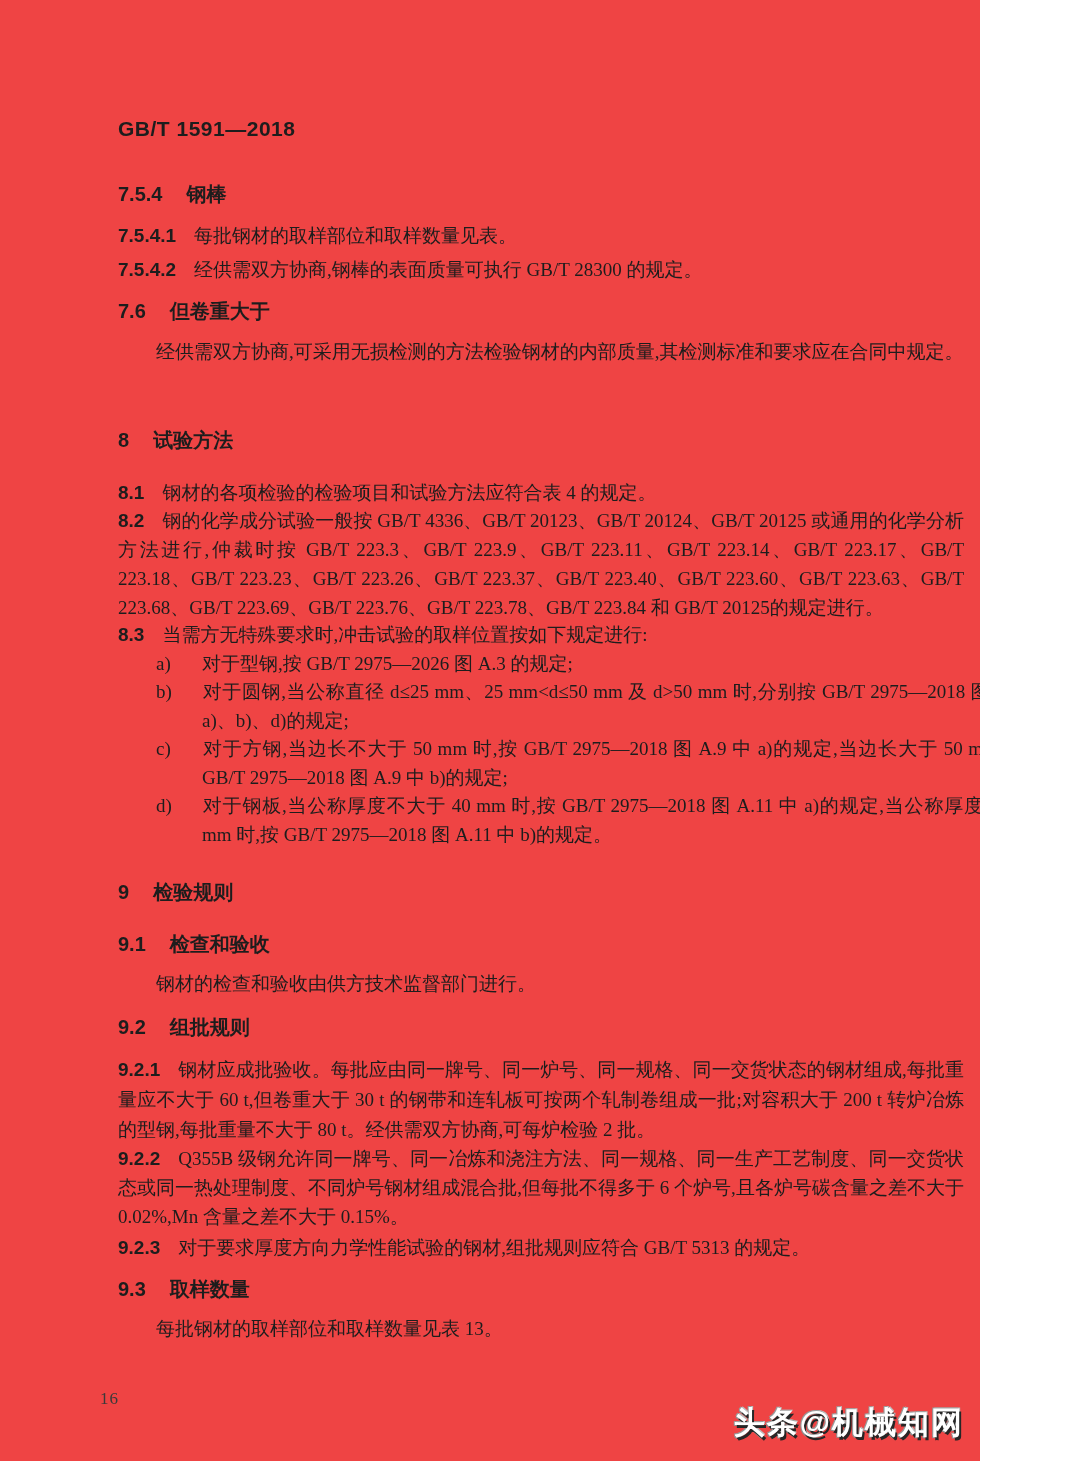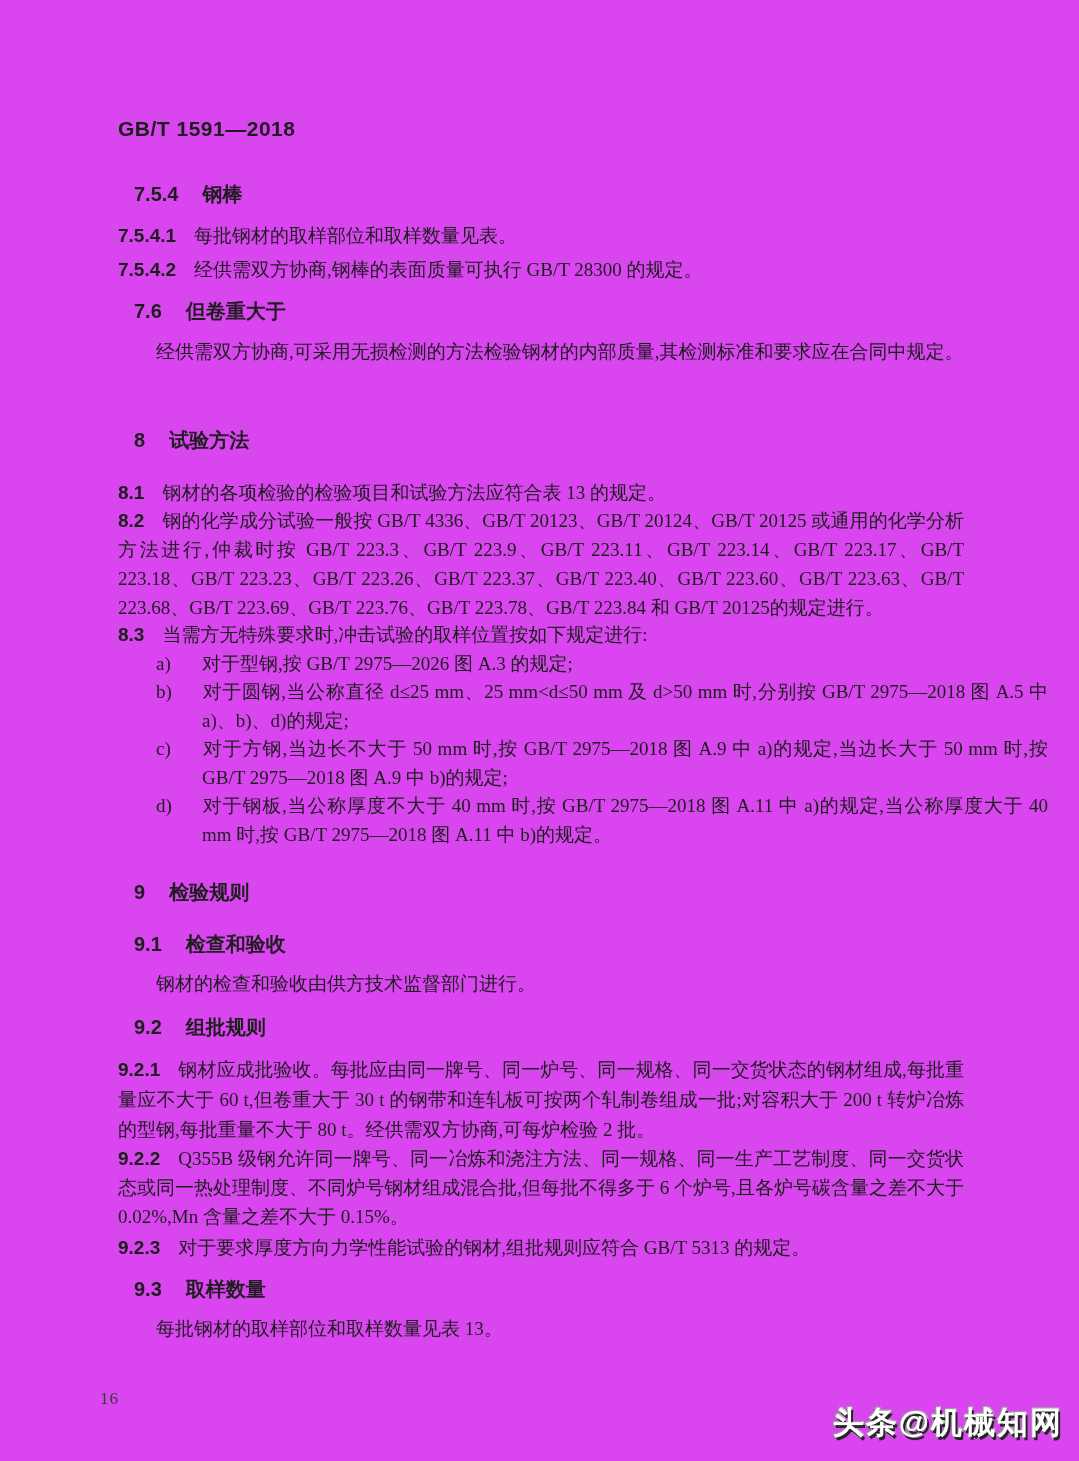--- a/index.html
+++ b/index.html
@@ -1,20 +1,20 @@
 <!DOCTYPE html>
 <html><head>
 <meta charset="utf-8">
 <style>
   html, body { margin:0; padding:0; background:#ffffff; }
   .page {
     position:relative;
-    width:1079px;
+    width:980px;
     height:1461px;
-    background:#d946ef;
+    background:#ef4444;
     overflow:hidden;
     font-family:"Liberation Serif","DejaVu Serif",serif;
     color:#1d1d1d;
   }
   .blk {
     position:absolute;
     left:118px;
     width:846px;
     font-size:19px;
     line-height:30px;
@@ -27,21 +27,21 @@
     letter-spacing:0.5px;
     text-align:left;
   }
   .heading {
     font-family:"Liberation Sans","DejaVu Sans",sans-serif;
     font-weight:bold;
     font-size:20px;
     text-align:left;
     white-space:nowrap;
   }
-  .heading .num { margin-right:24px;margin-left:16px; }
+  .heading .num { margin-right:24px; }
   .clause .num {
     font-family:"Liberation Sans","DejaVu Sans",sans-serif;
     font-weight:bold;
     margin-right:18px;
     white-space:nowrap;
   }
   .indent { text-indent:2em; }
   .li {
     padding-left:84px;
     line-height:29px;
@@ -94,21 +94,21 @@
     <span class="num">7.6</span><span>但卷重大于</span>
   </div>
 
   <div class="blk indent" style="top:337px">经供需双方协商,可采用无损检测的方法检验钢材的内部质量,其检测标准和要求应在合同中规定。</div>
 
   <div class="blk heading" style="top:425px">
     <span class="num">8</span><span>试验方法</span>
   </div>
 
   <div class="blk clause" style="top:478px">
-    <span class="num">8.1</span><span>钢材的各项检验的检验项目和试验方法应符合表 13 的规定。</span>
+    <span class="num">8.1</span><span>钢材的各项检验的检验项目和试验方法应符合表 4 的规定。</span>
   </div>
 
   <div class="blk clause" style="top:506px; line-height:29px">
     <span class="num">8.2</span><span>钢的化学成分试验一般按 GB/T 4336、GB/T 20123、GB/T 20124、GB/T 20125 或通用的化学分析方法进行,仲裁时按 GB/T 223.3、GB/T 223.9、GB/T 223.11、GB/T 223.14、GB/T 223.17、GB/T 223.18、GB/T 223.23、GB/T 223.26、GB/T 223.37、GB/T 223.40、GB/T 223.60、GB/T 223.63、GB/T 223.68、GB/T 223.69、GB/T 223.76、GB/T 223.78、GB/T 223.84 和 GB/T 20125的规定进行。</span>
   </div>
 
   <div class="blk clause" style="top:620px">
     <span class="num">8.3</span><span>当需方无特殊要求时,冲击试验的取样位置按如下规定进行:</span>
   </div>
 

